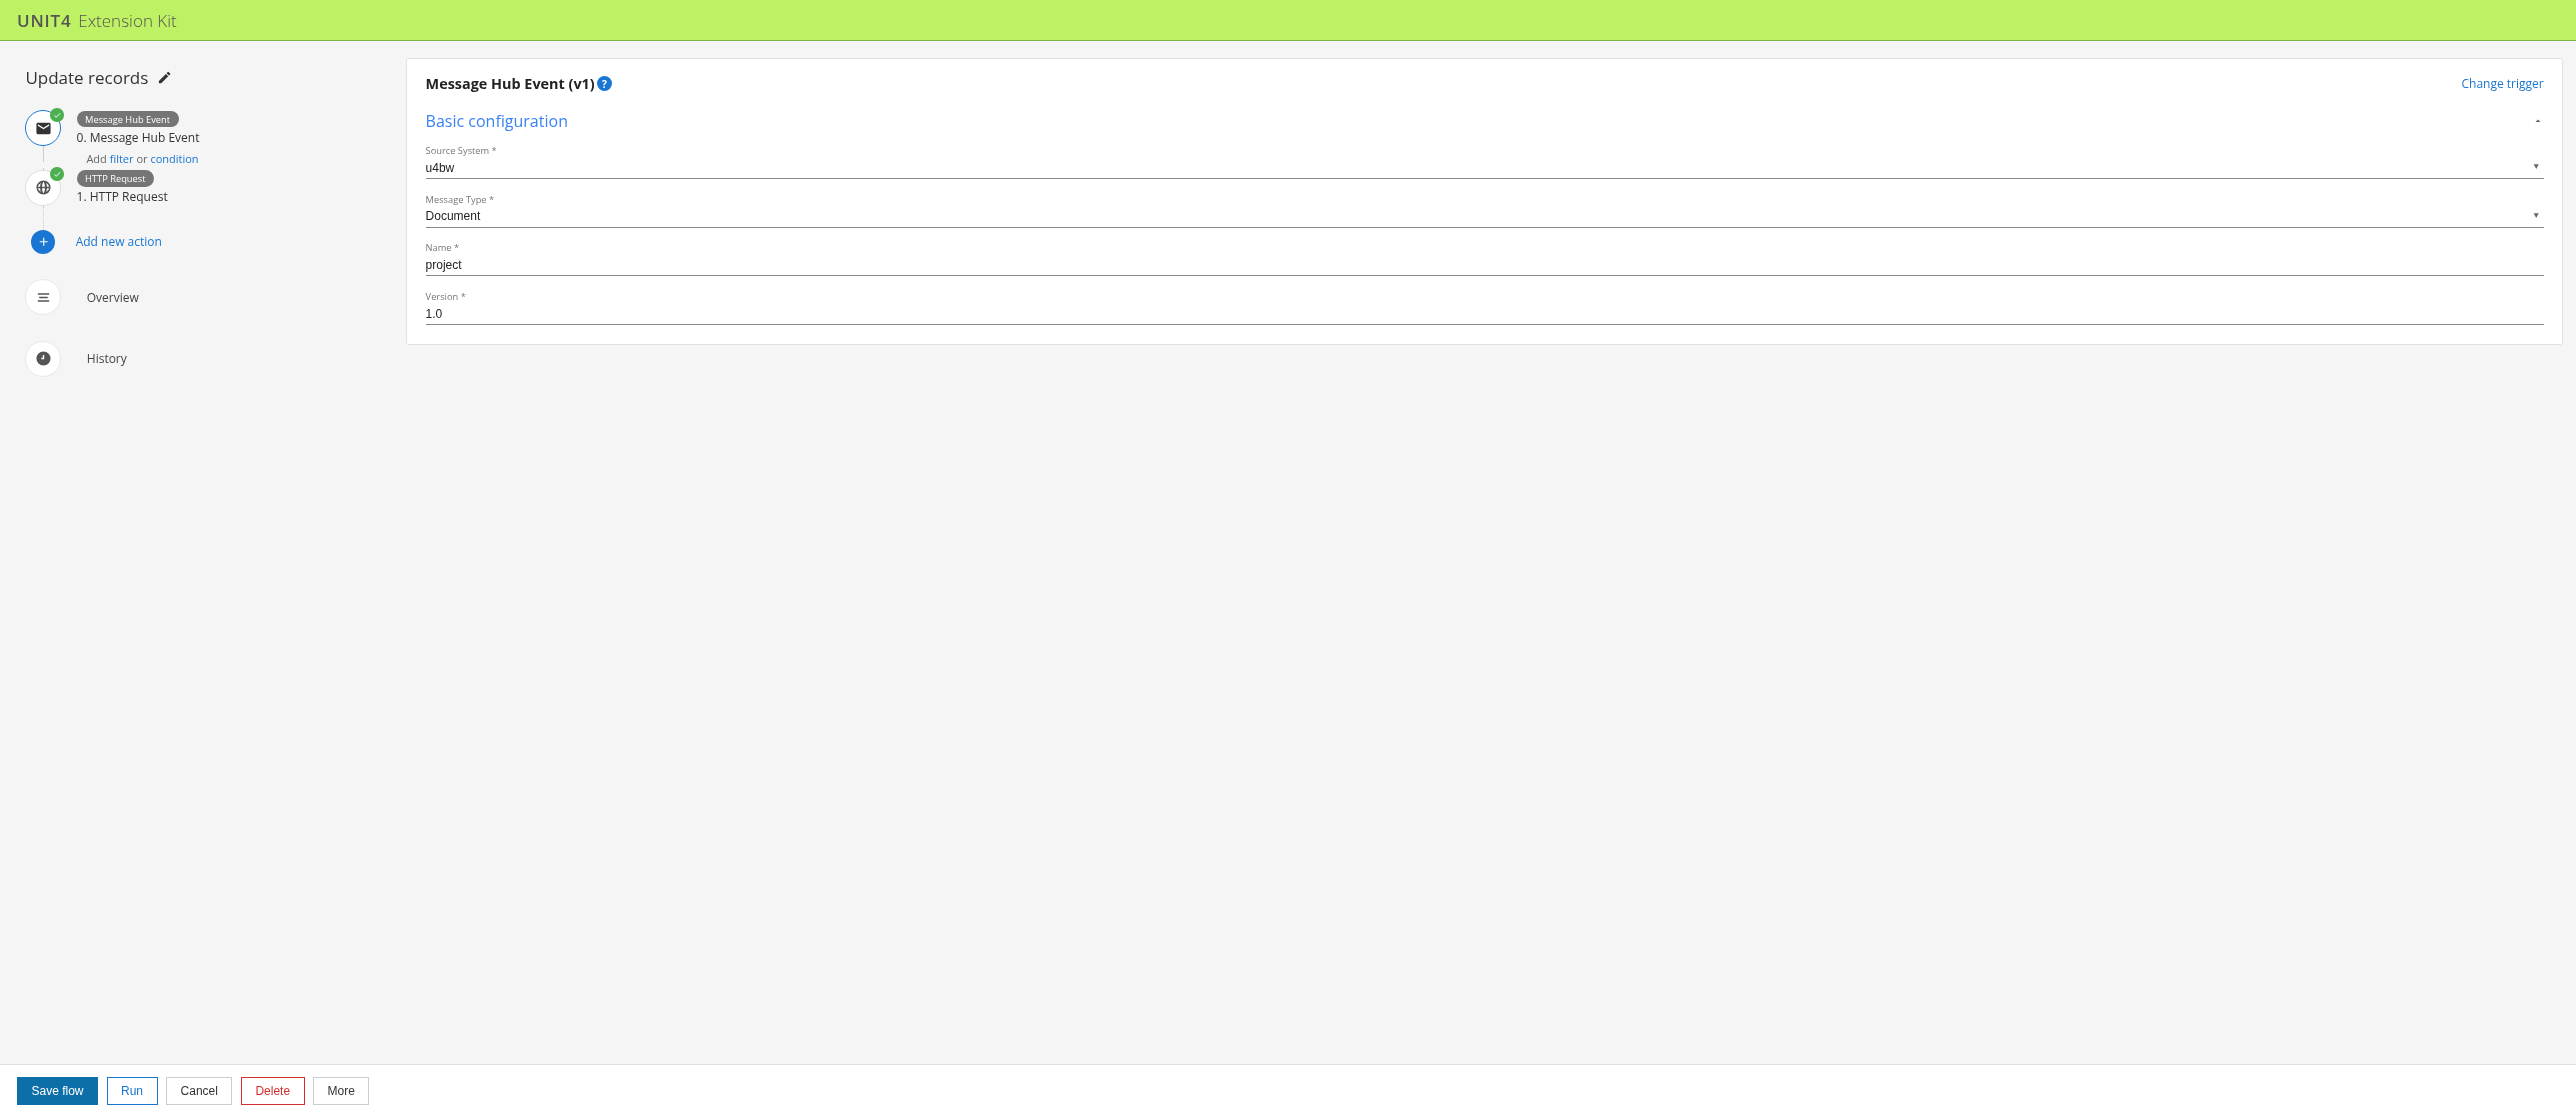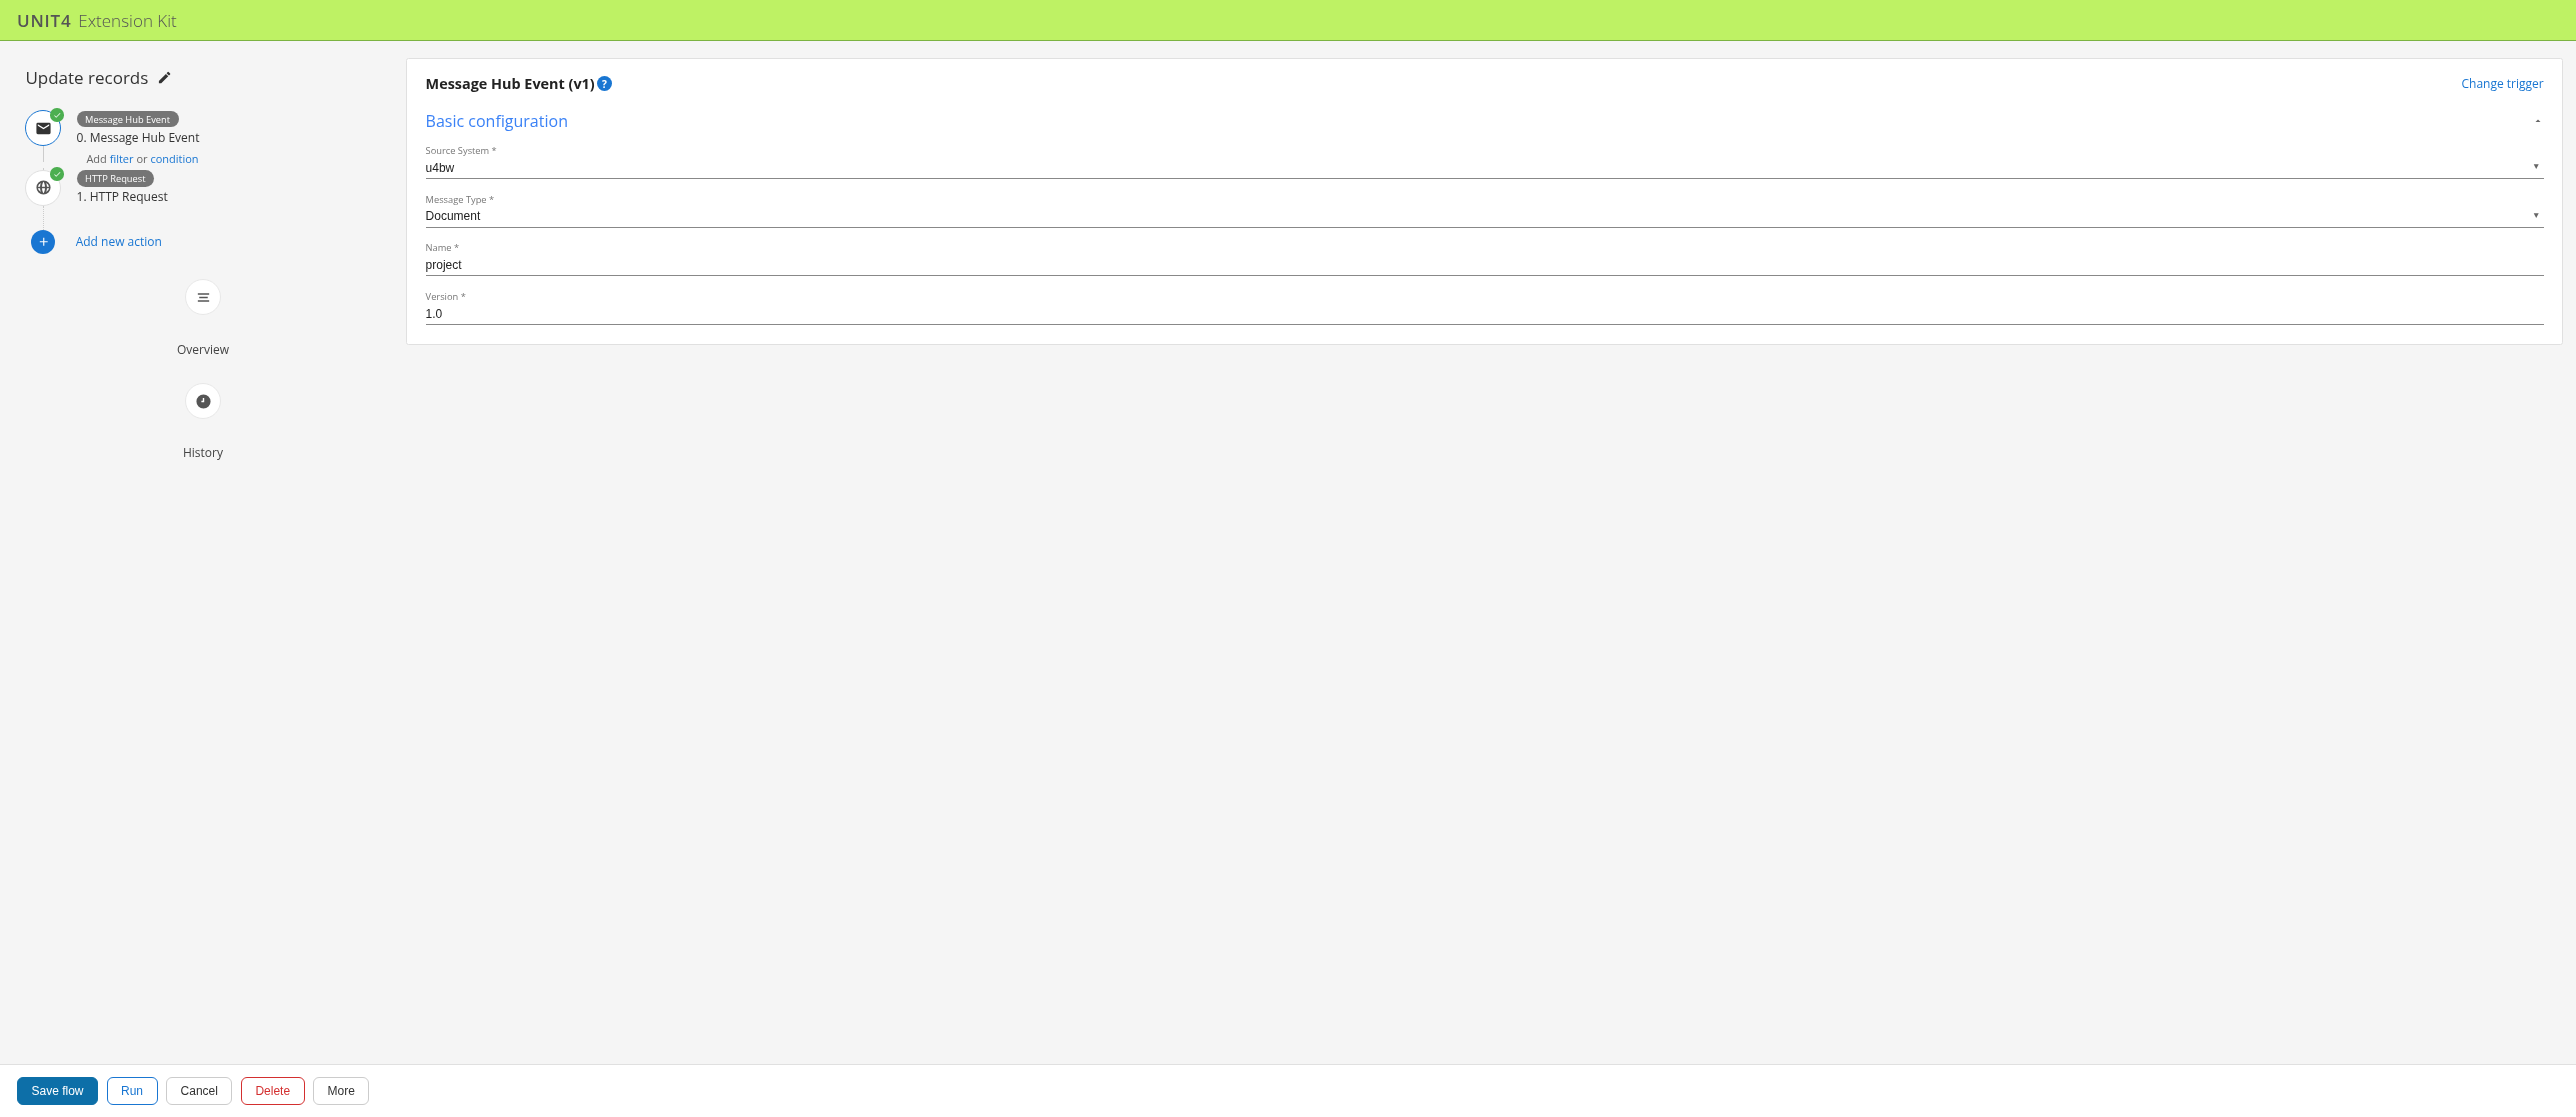--- a/index.html
+++ b/index.html
@@ -159,21 +159,20 @@
     .add-action-label {
       color: #1976d2;
       font-size: 12px;
       cursor: pointer;
     }
     .nav-row {
       display: flex;
       align-items: center;
       gap: 25.4px;
       margin-top: 25.4px;
-      flex-direction: column;
     }
     .nav-node {
       width: 36px;
       height: 36px;
       border-radius: 50%;
       background: #fff;
       display: flex;
       align-items: center;
       justify-content: center;
       border: 0.8px solid #e8e8e8;
@@ -279,21 +278,21 @@
       padding: 12px 17px;
       display: flex;
       gap: 8.5px;
       position: fixed;
       bottom: 0;
       left: 0;
       right: 0;
     }
     .btn {
       padding: 6px 13.5px;
-      border-radius: 6px;
+      border-radius: 0;
       font-size: 12px;
       cursor: pointer;
       border: 0.8px solid #ccc;
       background: #fff;
       color: #333;
     }
     .btn-primary {
       background: #0d6fa8;
       color: #fff;
       border-color: #0d6fa8;

